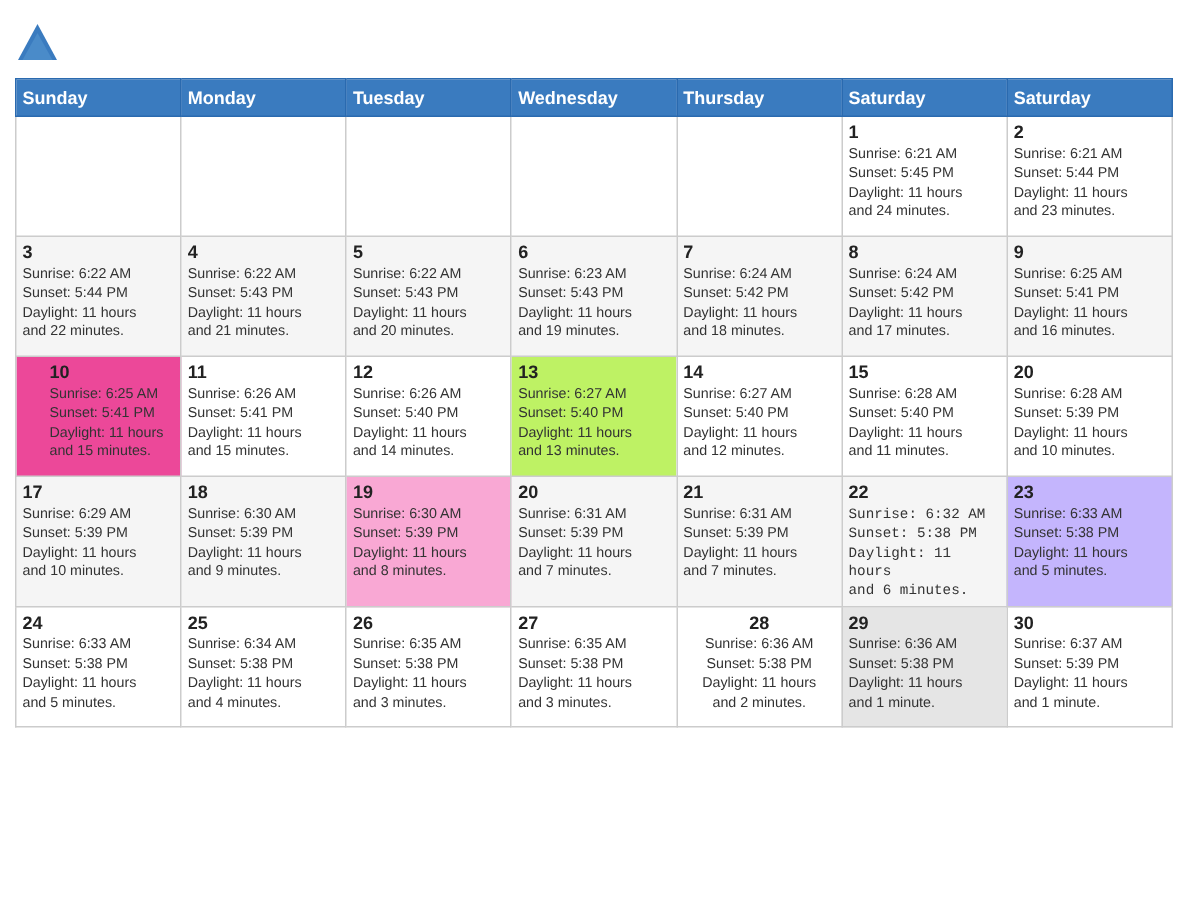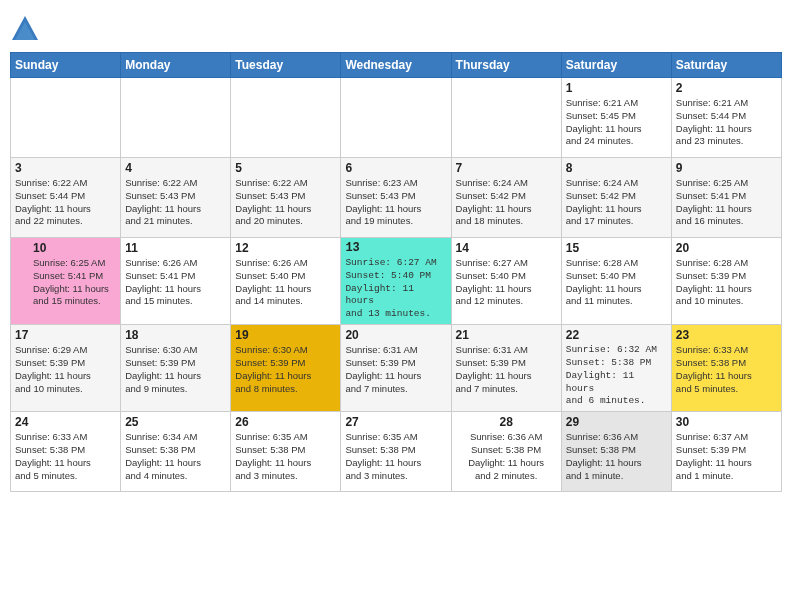--- a/index.html
+++ b/index.html
@@ -194,42 +194,42 @@
         </td>
         <td style="background: rgb(245, 245, 245);">
           <span class="day-number">9</span>
           <div class="day-info" style="white-space: pre-line;">Sunrise: 6:25 AM
 Sunset: 5:41 PM
 Daylight: 11 hours
 and 16 minutes.</div>
         </td>
       </tr>
       <tr>
-        <td style="background: #f9a8d4; padding-left: 22px;">
+        <td style="background: #ec4899; padding-left: 22px;">
           <span class="day-number">10</span>
           <div class="day-info" style="white-space: pre-line;">Sunrise: 6:25 AM
 Sunset: 5:41 PM
 Daylight: 11 hours
 and 15 minutes.</div>
         </td>
         <td style="background: rgb(255, 255, 255);">
           <span class="day-number">11</span>
           <div class="day-info" style="white-space: pre-line;">Sunrise: 6:26 AM
 Sunset: 5:41 PM
 Daylight: 11 hours
 and 15 minutes.</div>
         </td>
         <td style="background: rgb(255, 255, 255);">
           <span class="day-number">12</span>
           <div class="day-info" style="white-space: pre-line;">Sunrise: 6:26 AM
 Sunset: 5:40 PM
 Daylight: 11 hours
 and 14 minutes.</div>
         </td>
-        <td style="background: #5eead4; font-family: Liberation Mono, monospace;">
+        <td style="background: #bef264;">
           <span class="day-number">13</span>
           <div class="day-info" style="white-space: pre-line;">Sunrise: 6:27 AM
 Sunset: 5:40 PM
 Daylight: 11 hours
 and 13 minutes.</div>
         </td>
         <td style="background: rgb(255, 255, 255);">
           <span class="day-number">14</span>
           <div class="day-info" style="white-space: pre-line;">Sunrise: 6:27 AM
 Sunset: 5:40 PM
@@ -259,21 +259,21 @@
 Daylight: 11 hours
 and 10 minutes.</div>
         </td>
         <td style="background: rgb(245, 245, 245);">
           <span class="day-number">18</span>
           <div class="day-info" style="white-space: pre-line;">Sunrise: 6:30 AM
 Sunset: 5:39 PM
 Daylight: 11 hours
 and 9 minutes.</div>
         </td>
-        <td style="background: #eab308;">
+        <td style="background: #f9a8d4;">
           <span class="day-number">19</span>
           <div class="day-info" style="white-space: pre-line;">Sunrise: 6:30 AM
 Sunset: 5:39 PM
 Daylight: 11 hours
 and 8 minutes.</div>
         </td>
         <td style="background: rgb(245, 245, 245);">
           <span class="day-number">20</span>
           <div class="day-info" style="white-space: pre-line;">Sunrise: 6:31 AM
 Sunset: 5:39 PM
@@ -287,21 +287,21 @@
 Daylight: 11 hours
 and 7 minutes.</div>
         </td>
         <td style="background: rgb(245, 245, 245);">
           <span class="day-number">22</span>
           <div class="day-info" style="white-space: pre-line; font-family: Liberation Mono, monospace;">Sunrise: 6:32 AM
 Sunset: 5:38 PM
 Daylight: 11 hours
 and 6 minutes.</div>
         </td>
-        <td style="background: #fde047;">
+        <td style="background: #c4b5fd;">
           <span class="day-number">23</span>
           <div class="day-info" style="white-space: pre-line;">Sunrise: 6:33 AM
 Sunset: 5:38 PM
 Daylight: 11 hours
 and 5 minutes.</div>
         </td>
       </tr>
       <tr>
         <td style="background: rgb(255, 255, 255);">
           <span class="day-number">24</span>

